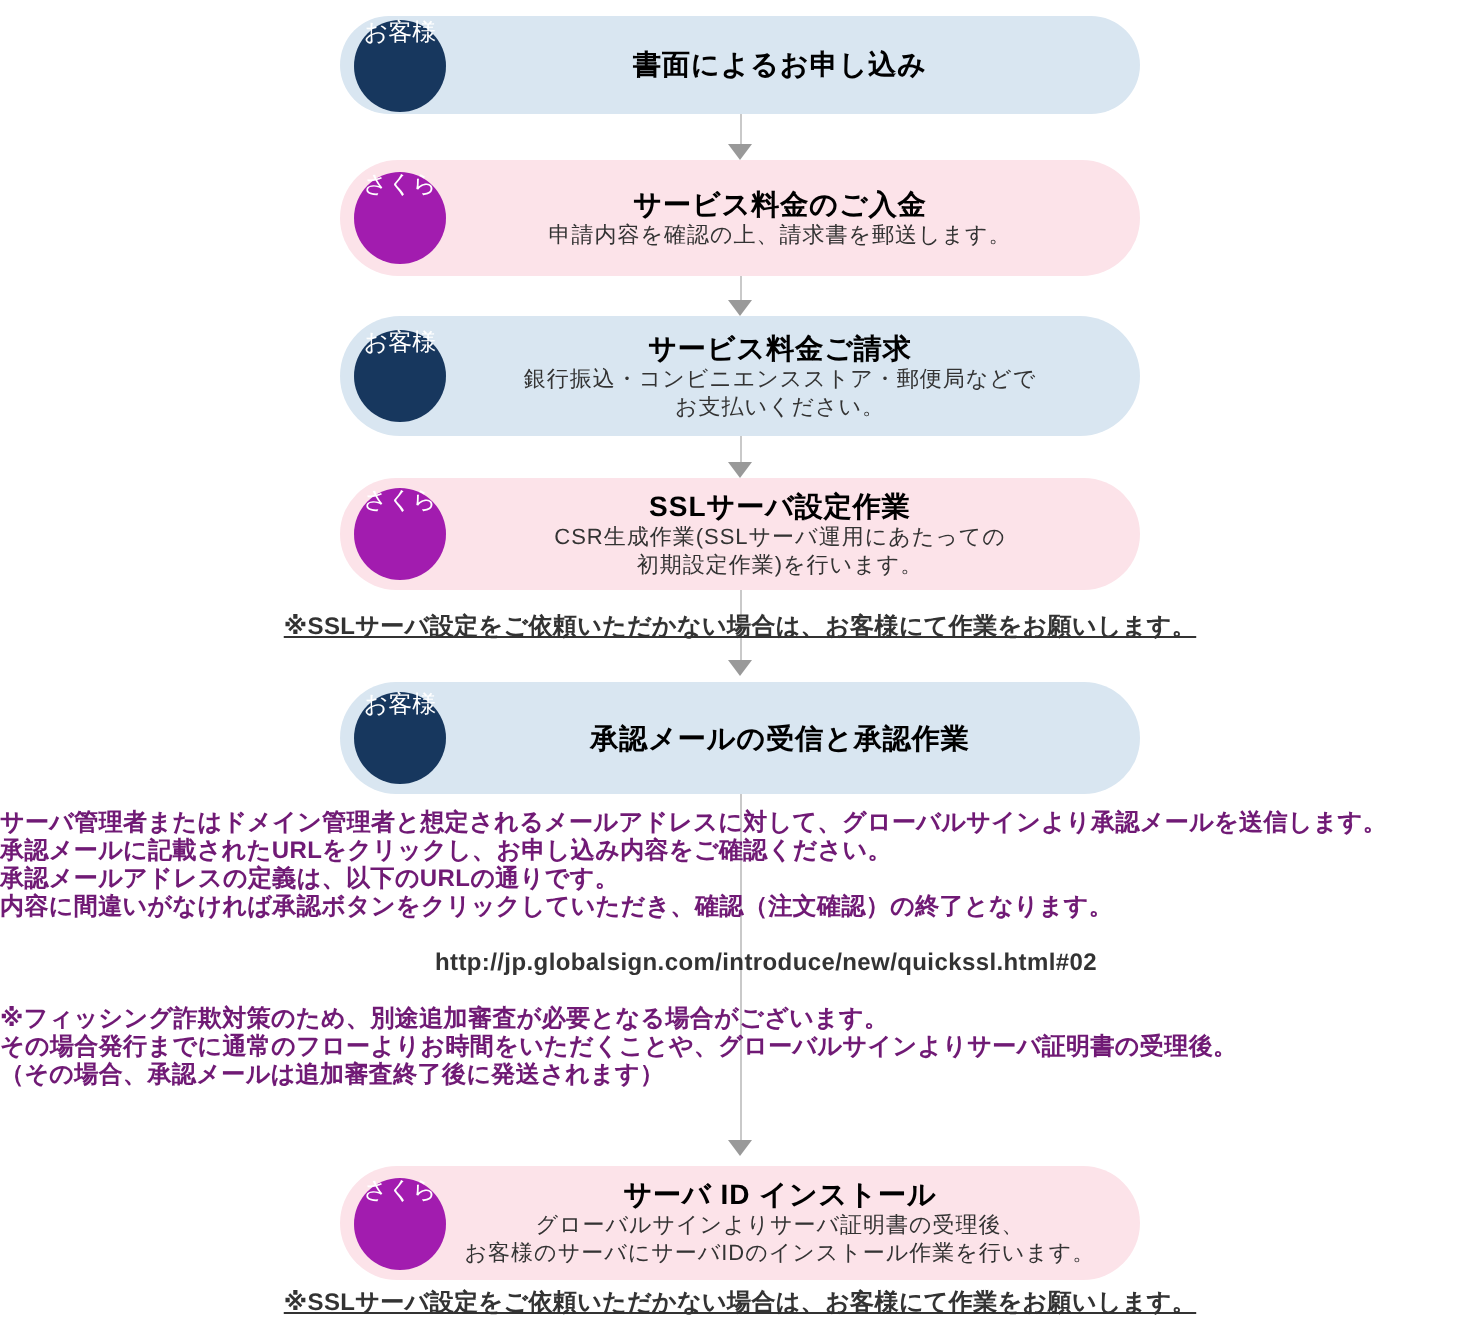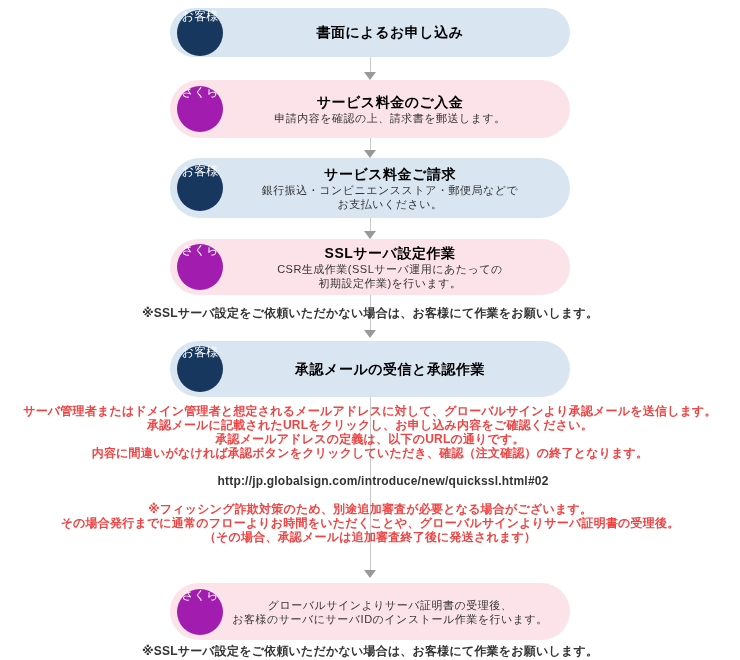--- a/index.html
+++ b/index.html
@@ -23,23 +23,23 @@
   .sub{font-size:11px;font-weight:normal;color:#333333;line-height:14px;letter-spacing:0.5px;}
 
   
   .arrow{position:absolute;left:0;width:740px;display:flex;flex-direction:column;align-items:center;z-index:0;}
   .arrow-line{width:1px;background:#c9c9c9;flex:1;}
   .arrow-head{width:0;height:0;border-left:6px solid transparent;border-right:6px solid transparent;
               border-top:8px solid #999999;}
 
   
   .note{position:absolute;left:0;width:740px;text-align:center;font-size:12px;font-weight:bold;
-        color:#333333;line-height:14px;z-index:1;letter-spacing:0.2px;}
-  .para{position:absolute;left:0;width:740px;text-align:center;font-size:12px;font-weight:bold;
-        color:#ef4444;line-height:14px;z-index:1;letter-spacing:0.2px;}
+        color:#333333;line-height:14px;z-index:1;letter-spacing:0.2px;text-decoration:underline;}
+  .para{position:absolute;left:0;width:740px;font-size:12px;font-weight:bold;
+        color:#701a75;line-height:14px;z-index:1;letter-spacing:0.2px;}
   .para div{height:14px;}
   .url{position:absolute;left:13px;width:740px;text-align:center;font-size:12px;font-weight:bold;
        color:#333333;z-index:1;letter-spacing:0.2px;}
 </style>
 </head>
 <body>
 
 <div class="canvas">
 
   <div class="arrow" style="top:57px;height:23px;">
@@ -128,20 +128,21 @@
     <div>※フィッシング詐欺対策のため、別途追加審査が必要となる場合がございます。</div>
     <div>その場合発行までに通常のフローよりお時間をいただくことや、グローバルサインよりサーバ証明書の受理後。</div>
     <div>（その場合、承認メールは追加審査終了後に発送されます）</div>
   </div>
 
   <div class="step pink" style="top:583px;height:57px;">
     <div class="badge rose">
       <span>さくら</span>
     </div>
     <div class="content">
+      <div class="title">サーバ ID インストール</div>
       <div class="sub">グローバルサインよりサーバ証明書の受理後、</div>
       <div class="sub">お客様のサーバにサーバIDのインストール作業を行います。</div>
     </div>
   </div>
 
   <div class="note" style="top:644px;">※SSLサーバ設定をご依頼いただかない場合は、お客様にて作業をお願いします。</div>
 
 </div>
 
 </body></html>

